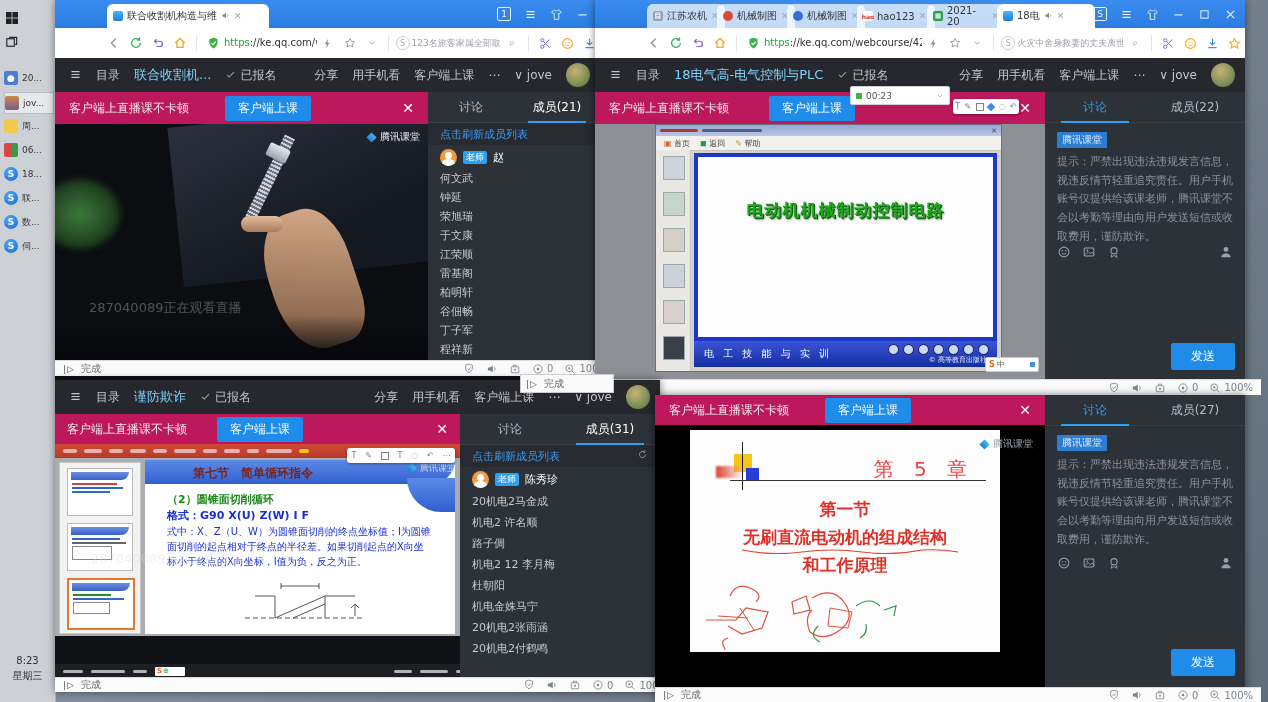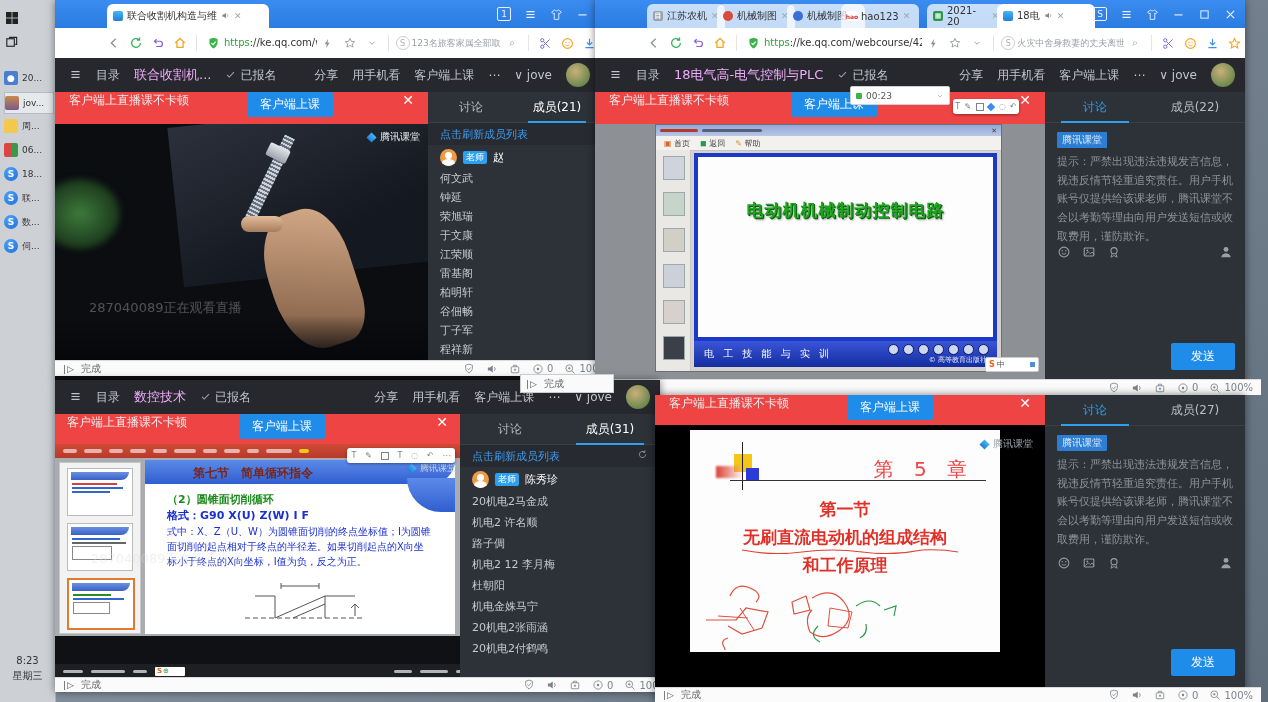--- a/index.html
+++ b/index.html
@@ -23,25 +23,25 @@
            display:flex;align-items:center;font-size:10px;color:#555;}
   .tbi{width:18px;height:18px;display:flex;align-items:center;justify-content:center;color:#8a9099;flex:none;margin:0 2px;}
   .urlt{color:#333;font-size:10px;white-space:nowrap;overflow:hidden;}
   .urlt b{color:#2aa33a;font-weight:normal;}
   .vsep{width:1px;height:16px;background:#e4e4e4;margin:0 5px;flex:none;}
   .srch{color:#9aa0a8;font-size:9px;white-space:nowrap;overflow:hidden;}
   
   .chead{position:absolute;left:0;right:0;height:34px;background:#26282d;display:flex;align-items:center;
          color:#c2c6cc;font-size:12px;}
   .chead .sp{margin-left:14px;white-space:nowrap;}
-  .ctit{color:#f0abfc;font-size:13px;}
+  .ctit{color:#7dd3fc;font-size:13px;}
   .avatar{width:24px;height:24px;border-radius:50%;flex:none;
           background:radial-gradient(circle at 40% 35%,#c9b07a,#6f8a4e 70%,#3c5632);}
   
-  .banner{position:absolute;background:#ef4444;display:flex;align-items:flex-start;color:#ececec;font-size:12px;gap:22px;}
+  .banner{position:absolute;background:#be185d;display:flex;align-items:center;color:#ececec;font-size:12px;}
   .clientbtn{background:#1e8ce8;color:#fff;font-size:12px;padding:4px 13px;border-radius:2px;flex:none;white-space:nowrap;}
   .bx{color:#fff;font-size:14px;position:absolute;}
   
   .panel{position:absolute;background:#2d3138;overflow:hidden;}
   .ptabs{display:flex;height:30px;border-bottom:1px solid #3a3e45;}
   .ptab{flex:1;display:flex;align-items:center;justify-content:center;font-size:12px;color:#b9bdc4;position:relative;}
   .ptab.onw{color:#fff;}.ptab.onb{color:#2ea0f0;}
   .ptab.onw::after,.ptab.onb::after{content:"";position:absolute;bottom:-1px;left:16%;width:68%;height:2px;background:#2ea0f0;}
   .refrow{height:22px;display:flex;align-items:center;font-size:11px;color:#3f9bf0;padding:0 12px;background:#272b31;justify-content:space-between;}
   .mrow{height:19px;display:flex;align-items:center;gap:6px;padding:0 12px;font-size:11px;color:#c6cad0;white-space:nowrap;}
@@ -475,21 +475,21 @@
     <div class="btab dim" style="left:122px;width:66px">
         <span class="fav" style="background:#d84a3a;border-radius:50%"></span>
         <span>机械制图</span>
         <span class="tx">✕</span>
       </div>
     <div class="btab dim" style="left:192px;width:66px">
         <span class="fav" style="background:#3a6fd8;border-radius:50%"></span>
         <span>机械制图</span>
         <span class="tx">✕</span>
       </div>
-    <div class="btab dim" style="left:246px;width:66px">
+    <div class="btab dim" style="left:262px;width:66px">
         <span class="fav" style="background:#fff;color:#d8302a;font-size:6px">hao</span>
         <span>hao123</span>
         <span class="tx">✕</span>
       </div>
     <div class="btab dim" style="left:332px;width:66px">
         <span class="fav" style="background:#2a9a4a">▦</span>
         <span>2021-20</span>
         <span class="tx">✕</span>
       </div>
     <div class="btab" style="left:402px;width:86px">
@@ -740,21 +740,21 @@
     </span>
   </div>
 </div>
 
 <div class="w" id="winC" style="left:55px;top:380px;width:605px;height:312px;background:#111;z-index:20">
   <div class="chead" style="top:0">
     <span class="sp"><svg width="13" height="13" style="color:#c2c6cc;vertical-align:-2px">
           <use href="#i-menu"></use>
         </svg></span>
     <span class="sp">目录</span>
-    <span class="sp ctit">数控技术</span>
+    <span class="sp ctit">谨防欺诈</span>
     <span class="sp"><svg width="11" height="11" style="color:#9aa0a8;vertical-align:-1px">
           <use href="#i-check"></use>
         </svg></span>
     <span style="margin-left:4px">已报名</span>
     <span style="flex:1"></span>
     <span class="sp">分享</span>
     <span class="sp">用手机看</span>
     <span class="sp">客户端上课</span>
     <span class="sp">⋯</span>
     <span class="sp">∨ <span>jove</span></span>

